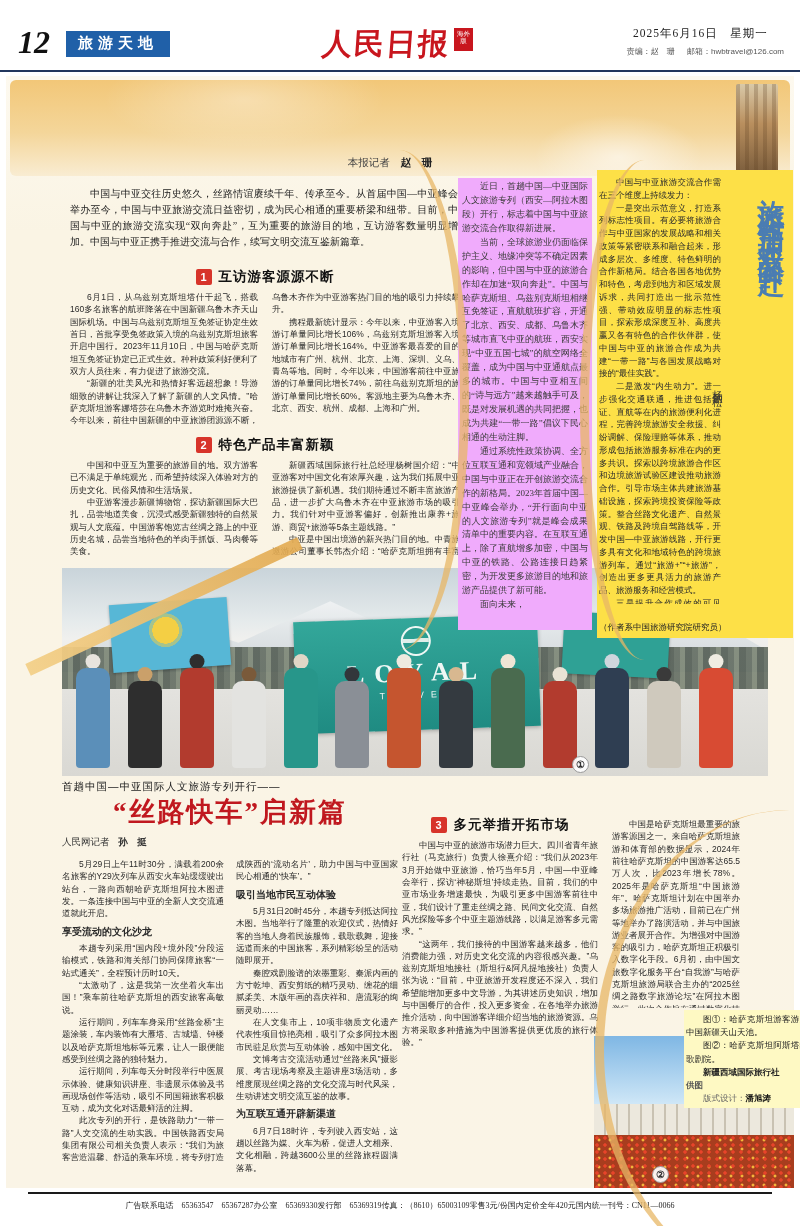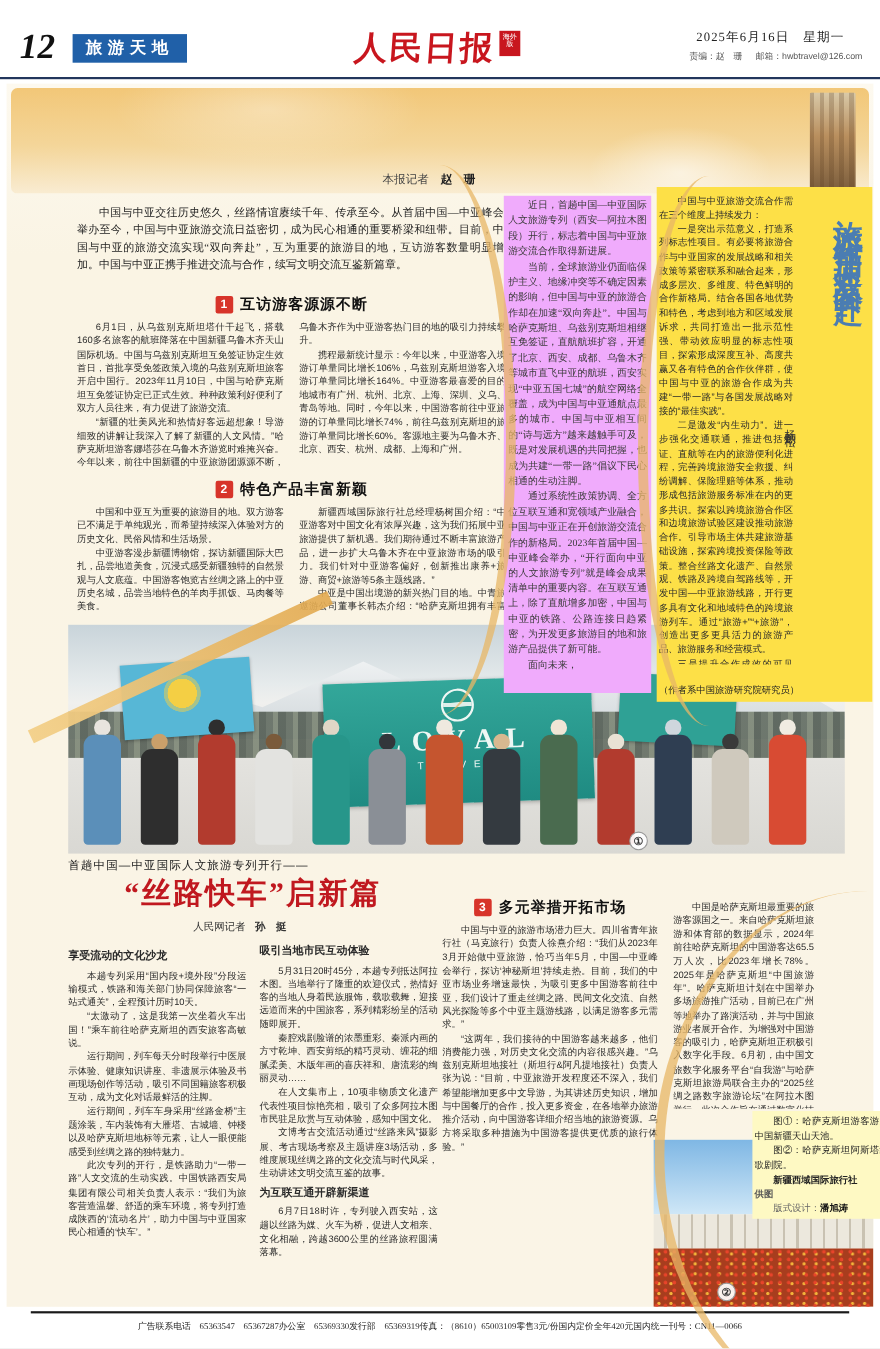--- a/index.html
+++ b/index.html
@@ -94,21 +94,21 @@
   .p-body{position:absolute;left:0;top:14px;width:100%;bottom:0;border-radius:10px 10px 4px 4px;}
   .marker{position:absolute;z-index:6;width:15px;height:15px;border-radius:50%;background:rgba(255,255,255,.92);
           color:#333;font-size:10px;font-weight:bold;display:flex;align-items:center;justify-content:center;
           border:1px solid #999;}
   #marker1{left:572px;top:756px;}
   #marker2{left:652px;top:1166px;}
   
   .kicker{position:absolute;left:62px;top:780px;width:340px;z-index:2;font-size:10.5px;color:#222;letter-spacing:1px;}
   .headline2{position:absolute;left:52px;top:794px;width:356px;z-index:2;text-align:center;
              font-family:"Liberation Serif",serif;font-weight:bold;font-size:27px;letter-spacing:2px;color:#c0181f;}
-  .byline2{position:absolute;left:48px;top:836px;width:340px;z-index:2;text-align:center;font-size:9.5px;color:#333;}
+  .byline2{position:absolute;left:62px;top:836px;width:340px;z-index:2;text-align:left;font-size:9.5px;color:#333;}
   .byline2 .n{font-weight:bold;margin-left:6px;}
   .article2{position:absolute;left:62px;top:858px;width:336px;height:328px;z-index:2;
             font-size:8.5px;line-height:1.45;color:#2a2a2a;column-count:2;column-gap:12px;overflow:hidden;}
   #sec3{left:402px;top:816px;width:196px;}
   #sec3 .sec-body{column-count:1;height:348px;}
   .sec3-col2{position:absolute;left:612px;top:818px;width:128px;height:190px;z-index:2;overflow:hidden;
              font-size:8.5px;line-height:1.45;color:#2a2a2a;}
   
   .photo2{position:absolute;left:594px;top:1036px;width:200px;height:152px;z-index:1;overflow:hidden;}
   .ph2-sky{position:absolute;left:0;top:0;width:100%;height:45%;
@@ -291,25 +291,26 @@
   </div>
   <div class="marker" id="marker1">①</div>
 
   <div class="kicker">首趟中国—中亚国际人文旅游专列开行——</div>
   <div class="headline2">“丝路快车”启新篇</div>
   <div class="byline2">
     <span>人民网记者</span>
     <span class="n">孙　挺</span>
   </div>
   <div class="article2">
+      <p class="para">5月29日上午11时30分，满载着200余名旅客的Y29次列车从西安火车站缓缓驶出站台，一路向西朝哈萨克斯坦阿拉木图进发。一条连接中国与中亚的全新人文交流通道就此开启。</p>
       <div class="subhead">享受流动的文化沙龙</div>
       <p class="para">本趟专列采用“国内段+境外段”分段运输模式，铁路和海关部门协同保障旅客“一站式通关”，全程预计历时10天。</p>
       <p class="para">“太激动了，这是我第一次坐着火车出国！”乘车前往哈萨克斯坦的西安旅客高敏说。</p>
+      <p class="para">运行期间，列车车身采用“丝路金桥”主题涂装，车内装饰有大雁塔、古城墙、钟楼以及哈萨克斯坦地标等元素，让人一眼便能感受到丝绸之路的独特魅力。</p>
       <p class="para">运行期间，列车每天分时段举行中医展示体验、健康知识讲座、非遗展示体验及书画现场创作等活动，吸引不同国籍旅客积极互动，成为文化对话最鲜活的注脚。</p>
-      <p class="para">运行期间，列车车身采用“丝路金桥”主题涂装，车内装饰有大雁塔、古城墙、钟楼以及哈萨克斯坦地标等元素，让人一眼便能感受到丝绸之路的独特魅力。</p>
       <p class="para">此次专列的开行，是铁路助力“一带一路”人文交流的生动实践。中国铁路西安局集团有限公司相关负责人表示：“我们为旅客营造温馨、舒适的乘车环境，将专列打造成陕西的‘流动名片’，助力中国与中亚国家民心相通的‘快车’。”</p>
       <div class="subhead">吸引当地市民互动体验</div>
       <p class="para">5月31日20时45分，本趟专列抵达阿拉木图。当地举行了隆重的欢迎仪式，热情好客的当地人身着民族服饰，载歌载舞，迎接远道而来的中国旅客，系列精彩纷呈的活动随即展开。</p>
       <p class="para">秦腔戏剧脸谱的浓墨重彩、秦派内画的方寸乾坤、西安剪纸的精巧灵动、缠花的细腻柔美、木版年画的喜庆祥和、唐流彩的绚丽灵动……</p>
       <p class="para">在人文集市上，10项非物质文化遗产代表性项目惊艳亮相，吸引了众多阿拉木图市民驻足欣赏与互动体验，感知中国文化。</p>
       <p class="para">文博考古交流活动通过“丝路来风”摄影展、考古现场考察及主题讲座3场活动，多维度展现丝绸之路的文化交流与时代风采，生动讲述文明交流互鉴的故事。</p>
       <div class="subhead">为互联互通开辟新渠道</div>
       <p class="para">6月7日18时许，专列驶入西安站，这趟以丝路为媒、火车为桥，促进人文相亲、文化相融，跨越3600公里的丝路旅程圆满落幕。</p>
     </div>
 

